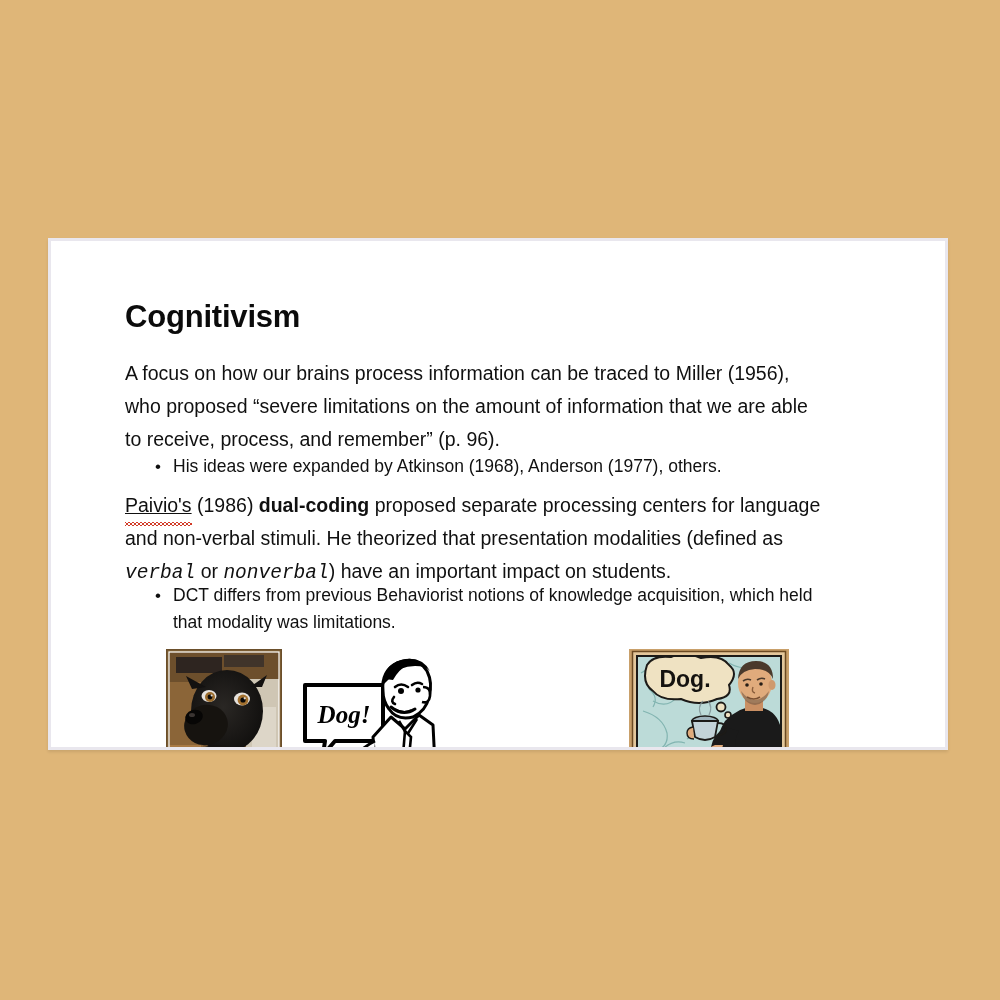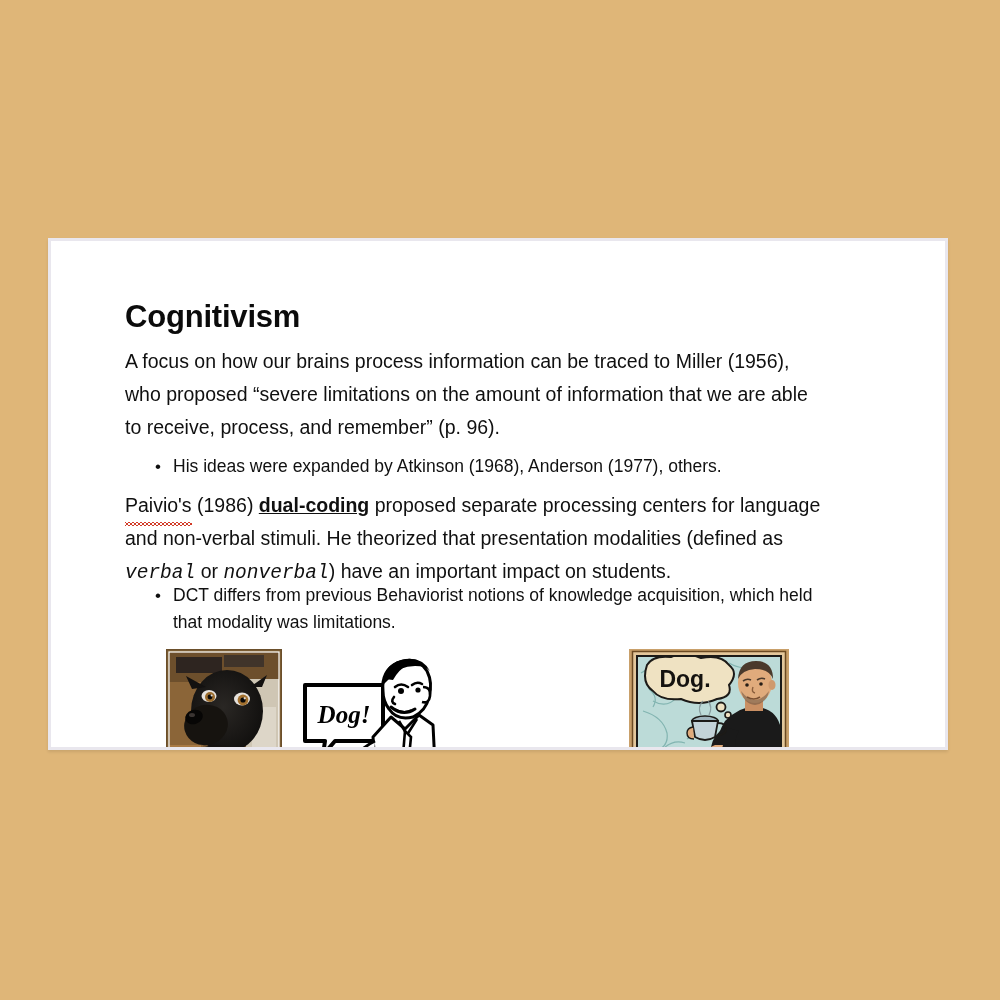--- a/index.html
+++ b/index.html
@@ -53,21 +53,21 @@
 
   
   .para {
     position: absolute;
     left: 74px;
     width: 700px;
     font-size: 19.5px;
     line-height: 33px;
     color: #101010;
   }
-  #para-1 { top: 104px; }
+  #para-1 { top: 116px; }
   #para-2 { top: 248px; }
 
   .bullet-block {
     position: absolute;
     left: 104px;
     width: 680px;
     font-size: 17.5px;
     line-height: 27px;
     color: #101010;
   }
@@ -80,24 +80,25 @@
   }
   .bullet-dot {
     flex: 0 0 auto;
     width: 18px;
     font-size: 17px;
     line-height: 27px;
     color: #101010;
   }
   .bullet-text { flex: 1 1 auto; }
 
-  .b { font-weight: bold; text-decoration: underline; }
+  .b { font-weight: bold; }
   .i { font-style: italic; font-family: Liberation Mono, monospace; }
 
   .spellcheck {
+    text-decoration: underline;
     text-decoration-color: #101010;
     position: relative;
     display: inline-block;
   }
   .spellcheck::after {
     content: "";
     position: absolute;
     left: 0;
     right: 0;
     bottom: -4px;

